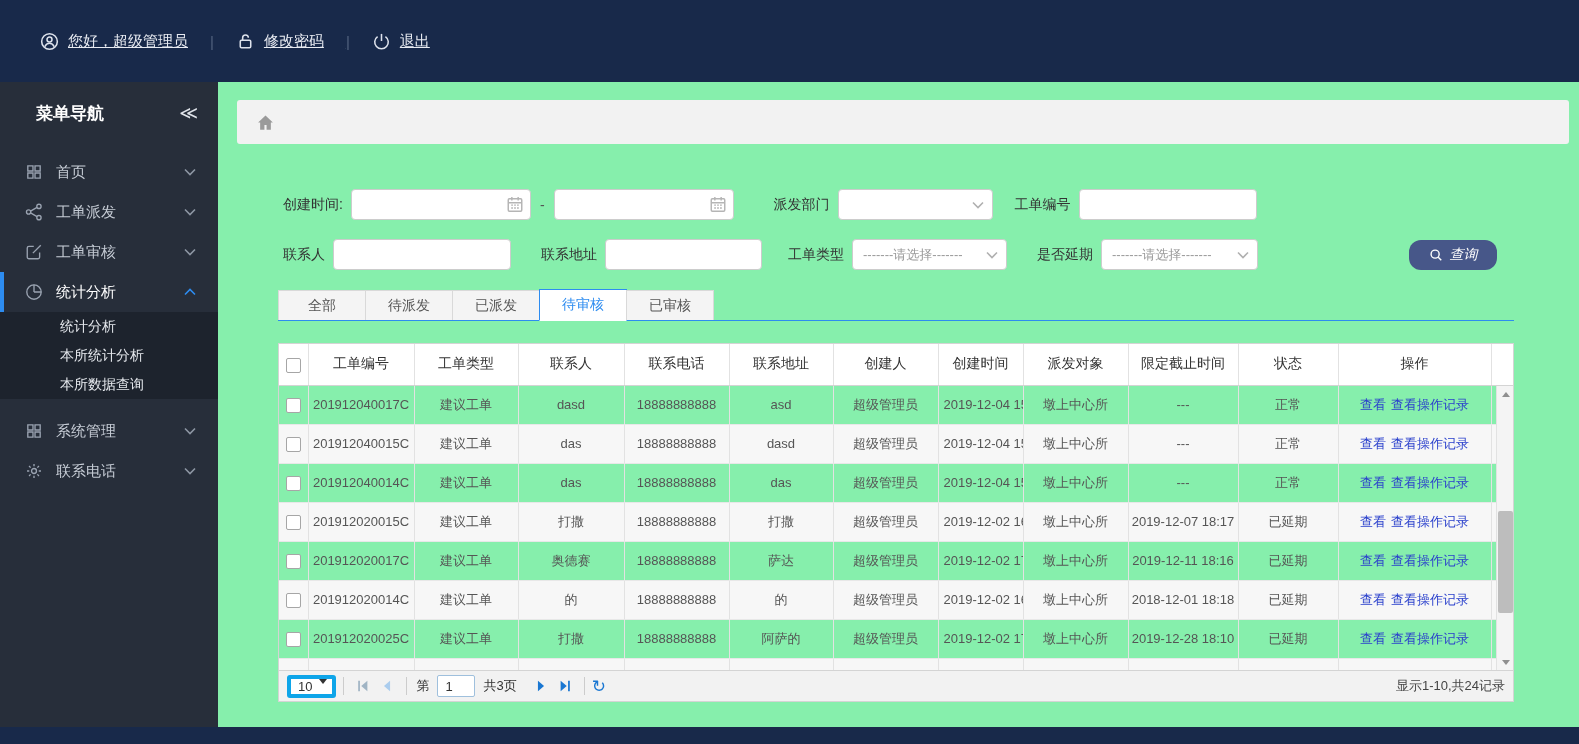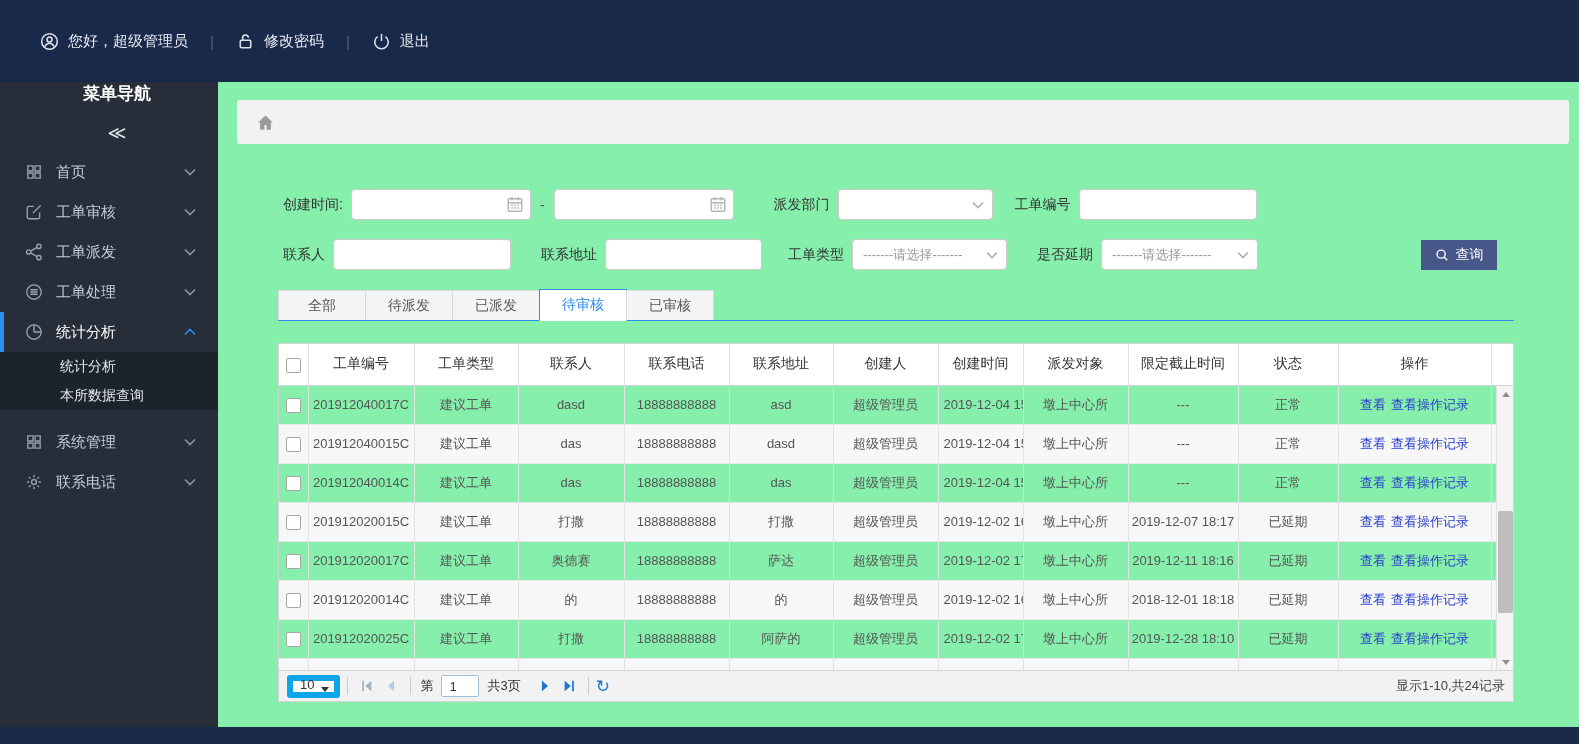--- a/index.html
+++ b/index.html
@@ -4,31 +4,31 @@
 <style>
   * { margin:0; padding:0; box-sizing:border-box; }
   html,body { width:1579px; height:744px; overflow:hidden;
     font-family:"Liberation Sans","DejaVu Sans",sans-serif; }
   .page { width:1579px; height:744px; display:flex; flex-direction:column; background:#fff; }
 
   
   .topbar { height:82px; background:#18294a; display:flex; align-items:center;
     justify-content:space-between; padding:0 34px 0 40px; flex:0 0 82px; }
   .app-title { color:#fff; font-size:27px; font-weight:bold; letter-spacing:1px; }
-  .topbar-right { display:flex; align-items:center; color:#e8ebf2; font-size:15px; }
+  .topbar-right { display:flex; align-items:center; color:#e8ebf2; font-size:15px;text-decoration:underline; }
   .tb-item { display:flex; align-items:center; gap:9px; cursor:pointer; }
   .tb-sep { color:#51617e; margin:0 22px; font-size:15px; }
   .tb-icon { width:19px; height:19px; stroke:#dde2ec; fill:none; stroke-width:1.3; }
 
   
   .body-row { flex:1 1 auto; display:flex; min-height:0; }
 
   
   .sidebar { width:218px; flex:0 0 218px; background:#272e3a; color:#c6ccd5; }
-  .sidebar-head { height:62px; display:flex; align-items:center; padding:0 20px 0 36px;flex-direction:column; }
+  .sidebar-head { height:62px; display:flex; align-items:center; padding:0 20px 0 36px; }
   .sidebar-title { color:#fff; font-size:17px; font-weight:bold; flex:1; }
   .collapse-btn { color:#e2e6ec; font-size:18px; cursor:pointer; }
   .menu { padding-top:8px; }
   .menu-item { height:40px; display:flex; align-items:center; padding:0 22px 0 25px;
     font-size:15px; cursor:pointer; position:relative; }
   .menu-item .mi-icon { width:18px; height:18px; stroke:#9aa3b1; fill:none;
     stroke-width:1.2; margin-right:13px; }
   .menu-item .mi-label { flex:1; color:#c6ccd5; }
   .menu-item.active { border-left:4px solid #2d8cf0; padding-left:21px; }
   .menu-item.active .mi-label { color:#fff; }
@@ -55,23 +55,23 @@
     font-size:13px; padding:0 8px; color:#333; }
   .date-box { position:relative; width:180px; }
   .date-box .inp { width:100%; padding-right:30px; }
   .cal-icon { position:absolute; right:7px; top:6px; width:18px; height:18px;
     stroke:#b5b5b5; fill:none; stroke-width:1.3; }
   .dash { margin:0 9px; color:#555; }
   .sel { height:31px; border:1px solid #ccc; border-radius:4px; background:#fff;
     display:flex; align-items:center; justify-content:space-between;
     padding:0 8px 0 10px; color:#999; font-size:13px; cursor:pointer; }
   .sel .chev { stroke:#b0b0b0; }
-  .search-btn { margin-left:auto; margin-right:17px; width:76px; height:30px;
-    background:#475789; color:#fff; border:none; border-radius:0; font-size:14px;
-    display:flex; align-items:center; justify-content:center; gap:7px; cursor:pointer; }
+  .search-btn { margin-left:auto; margin-right:17px; width:88px; height:30px;
+    background:#475789; color:#fff; border:none; border-radius:12px; font-size:14px;
+    display:flex; align-items:center; justify-content:center; gap:7px; cursor:pointer;font-style:italic; }
   .mag-icon { width:14px; height:14px; stroke:#fff; fill:none; stroke-width:1.6; }
 
   
   .tabs { display:flex; align-items:flex-end; border-bottom:1px solid #2d8cf0;
     margin-top:3px; }
   .tab { width:88px; height:30px; background:#f4f4f4; border:1px solid #d9d9d9;
     border-bottom:none; display:flex; align-items:center; justify-content:center;
     font-size:14px; color:#555; cursor:pointer; margin-right:-1px; }
   .tab.active { background:#fff; color:#2d8cf0; border:1px solid #2d8cf0;
     border-bottom:1px solid #fff; height:32px; margin-bottom:-1px; }
@@ -103,22 +103,22 @@
   .tri-up { width:0; height:0; border-left:4px solid transparent; border-right:4px solid transparent;
     border-bottom:5px solid #8f8f8f; }
   .tri-down { width:0; height:0; border-left:4px solid transparent; border-right:4px solid transparent;
     border-top:5px solid #8f8f8f; }
   .vs-thumb { position:absolute; left:1px; width:15px; top:44%; height:36%;
     background:#bdbdbd; border-radius:2px; cursor:grab; }
 
   
   .pager { height:31px; background:#f2f2f2; border-top:1px solid #d4d4d4;
     display:flex; align-items:center; padding:0 8px; font-size:13px; color:#333; }
-  .pg-size { height:23px; border:6px solid #0ea5e9; border-radius:3px; background:#fff;
-    display:flex; align-items:flex-end; gap:7px; padding:0 5px 0 7px; cursor:pointer; }
+  .pg-size { height:23px; border:4px solid #0ea5e9; border-radius:3px; background:#fff;
+    display:flex; align-items:flex-start; gap:7px; padding:0 5px 0 7px; cursor:pointer; }
   .pg-size .tri-down { border-top-color:#333; border-left-width:4px; border-right-width:4px; }
   .pg-sep { width:1px; height:18px; background:#ccc; margin:0 7px; }
   .pg-btn { width:24px; height:22px; display:flex; align-items:center; justify-content:center; cursor:pointer; }
   .pg-ico { width:14px; height:14px; }
   .pg-input { width:38px; height:22px; border:1px solid #9fc0dd; border-radius:2px;
     font-size:13px; padding-left:7px; margin:0 6px; color:#333; }
   .pg-label { margin:0 2px; }
   .refresh { color:#1a77d2; font-size:17px; line-height:1; cursor:pointer; }
   .pg-summary { margin-left:auto; color:#444; }
 
@@ -173,66 +173,57 @@
               <path d="M2.5 2.5h4.6v4.6H2.5zM8.9 2.5h4.6v4.6H8.9zM2.5 8.9h4.6v4.6H2.5zM8.9 8.9h4.6v4.6H8.9z"></path>
             </svg>
           <span class="mi-label">首页</span>
           <svg class="chev" viewBox="0 0 12 7">
               <path d="M1 1l5 5 5-5"></path>
             </svg>
         </div>
 
         <div class="menu-item">
           <svg class="mi-icon" viewBox="0 0 16 16">
-              <path d="M13 8.5v4A1.5 1.5 0 0 1 11.5 14h-8A1.5 1.5 0 0 1 2 12.5v-8A1.5 1.5 0 0 1 3.5 3h4.3"></path>
-              <path d="M7 9L14 2"></path>
-            </svg>
-          <span class="mi-label">工单审核</span>
-          <svg class="chev" viewBox="0 0 12 7">
-              <path d="M1 1l5 5 5-5"></path>
-            </svg>
-        </div>
-
-        <div class="menu-item">
-          <svg class="mi-icon" viewBox="0 0 16 16">
               <circle cx="3.2" cy="8" r="1.9"></circle>
               <circle cx="12.4" cy="3" r="1.9"></circle>
               <circle cx="12.4" cy="13" r="1.9"></circle>
               <path d="M4.9 7.2l5.8-3.3M4.9 8.8l5.8 3.3"></path>
             </svg>
           <span class="mi-label">工单派发</span>
           <svg class="chev" viewBox="0 0 12 7">
               <path d="M1 1l5 5 5-5"></path>
             </svg>
         </div>
 
         <div class="menu-item">
           <svg class="mi-icon" viewBox="0 0 16 16">
-              <circle cx="8" cy="8" r="6.4"></circle>
-              <path d="M4.8 6h6.4M4.8 8h6.4M4.8 10h6.4"></path>
-            </svg>
-          <span class="mi-label">工单处理</span>
+              <path d="M13 8.5v4A1.5 1.5 0 0 1 11.5 14h-8A1.5 1.5 0 0 1 2 12.5v-8A1.5 1.5 0 0 1 3.5 3h4.3"></path>
+              <path d="M7 9L14 2"></path>
+            </svg>
+          <span class="mi-label">工单审核</span>
           <svg class="chev" viewBox="0 0 12 7">
               <path d="M1 1l5 5 5-5"></path>
             </svg>
         </div>
+
 
         <div class="menu-item active">
           <svg class="mi-icon" viewBox="0 0 16 16">
               <circle cx="8" cy="8" r="6.4"></circle>
               <path d="M8 8V1.6M8 8h6.4"></path>
             </svg>
           <span class="mi-label">统计分析</span>
           <svg class="chev up" viewBox="0 0 12 7">
               <path d="M1 1l5 5 5-5"></path>
             </svg>
         </div>
 
         <div class="submenu">
           <div class="submenu-item">统计分析</div>
+          <div class="submenu-item">本所统计分析</div>
           <div class="submenu-item">本所数据查询</div>
         </div>
 
         <div class="menu-item menu-group-end">
           <svg class="mi-icon" viewBox="0 0 16 16">
               <path d="M2.5 2.5h4.6v4.6H2.5zM8.9 2.5h4.6v4.6H8.9zM2.5 8.9h4.6v4.6H2.5zM8.9 8.9h4.6v4.6H8.9z"></path>
             </svg>
           <span class="mi-label">系统管理</span>
           <svg class="chev" viewBox="0 0 12 7">
               <path d="M1 1l5 5 5-5"></path>

